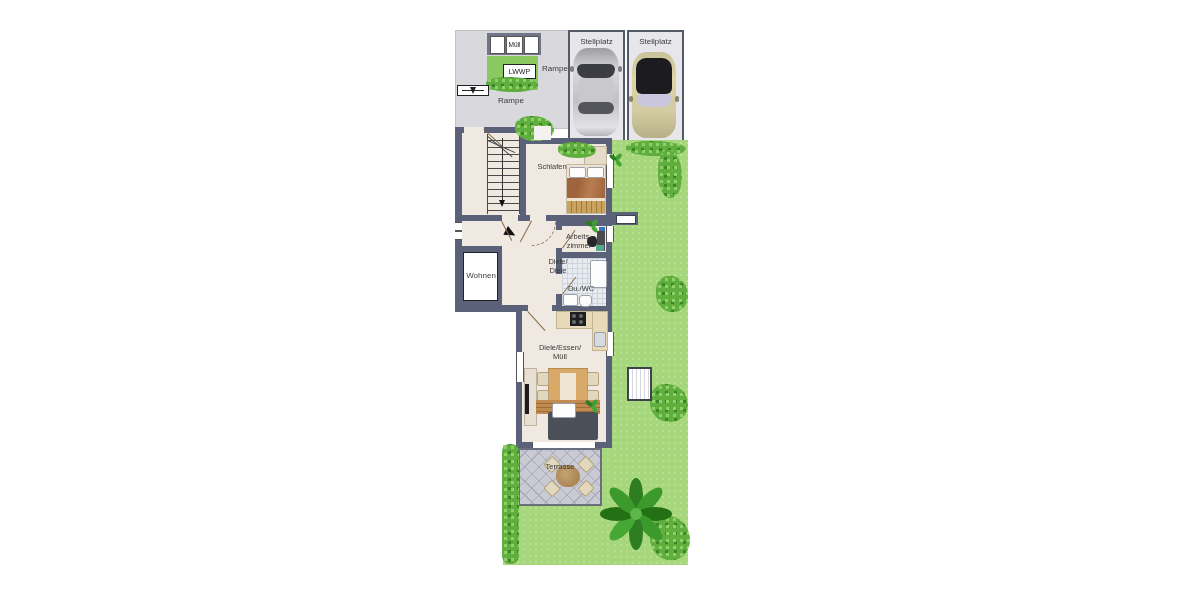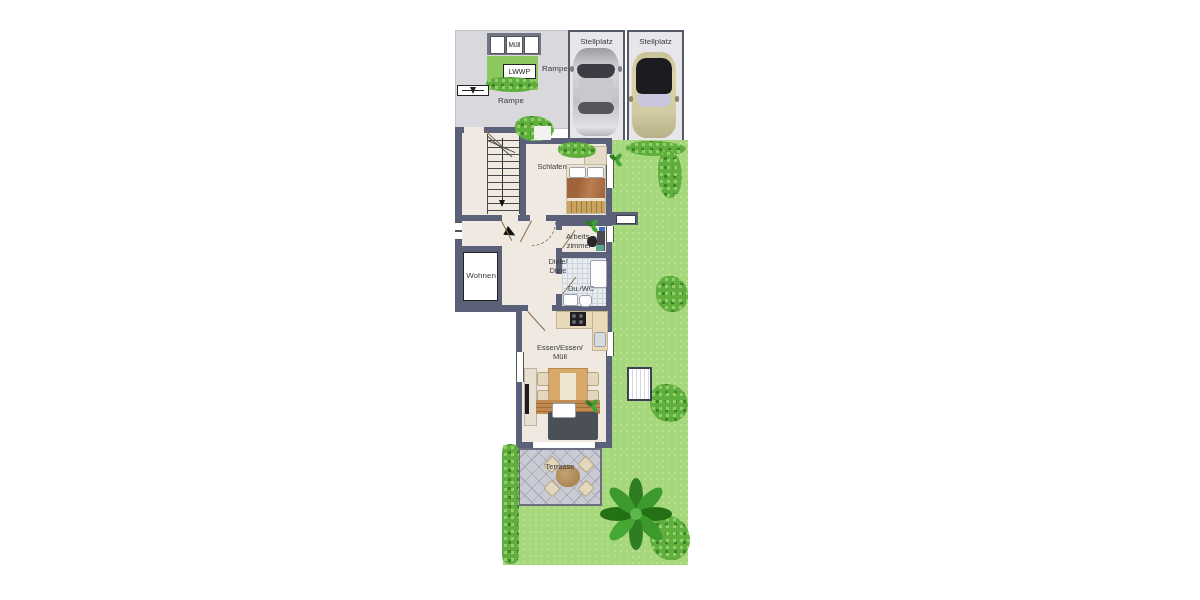--- a/index.html
+++ b/index.html
@@ -176,21 +176,21 @@
   <div class="a counter" style="left:592px;top:311px;width:14px;height:38px;"></div>
   <div class="a" style="left:570px;top:312px;width:16px;height:14px;background:#1e1e22;">
     <div class="a" style="left:2px;top:2px;width:4px;height:4px;background:#6a6a70;border-radius:50%;"></div>
     <div class="a" style="left:9px;top:2px;width:4px;height:4px;background:#6a6a70;border-radius:50%;"></div>
     <div class="a" style="left:2px;top:8px;width:4px;height:4px;background:#6a6a70;border-radius:50%;"></div>
     <div class="a" style="left:9px;top:8px;width:4px;height:4px;background:#6a6a70;border-radius:50%;"></div>
   </div>
   <div class="a fixture" style="left:594px;top:332px;width:10px;height:13px;background:#d7dade;"></div>
 
   <div class="lbl2" style="left:524px;top:344px;width:72px;">
-    <span>Essen/Essen/</span><br>
+    <span>Diele/Essen/</span><br>
     <span>Müll</span>
   </div>
 
   <div class="a" style="left:548px;top:368px;width:38px;height:36px;background:#d9a96a;border:1px solid #b88b4e;">
     <div class="a" style="left:11px;top:4px;width:16px;height:28px;background:#efe6d2;"></div>
   </div>
   <div class="a chair" style="left:537px;top:372px;width:10px;height:12px;"></div>
   <div class="a chair" style="left:537px;top:390px;width:10px;height:12px;"></div>
   <div class="a chair" style="left:587px;top:372px;width:10px;height:12px;"></div>
   <div class="a chair" style="left:587px;top:390px;width:10px;height:12px;"></div>

